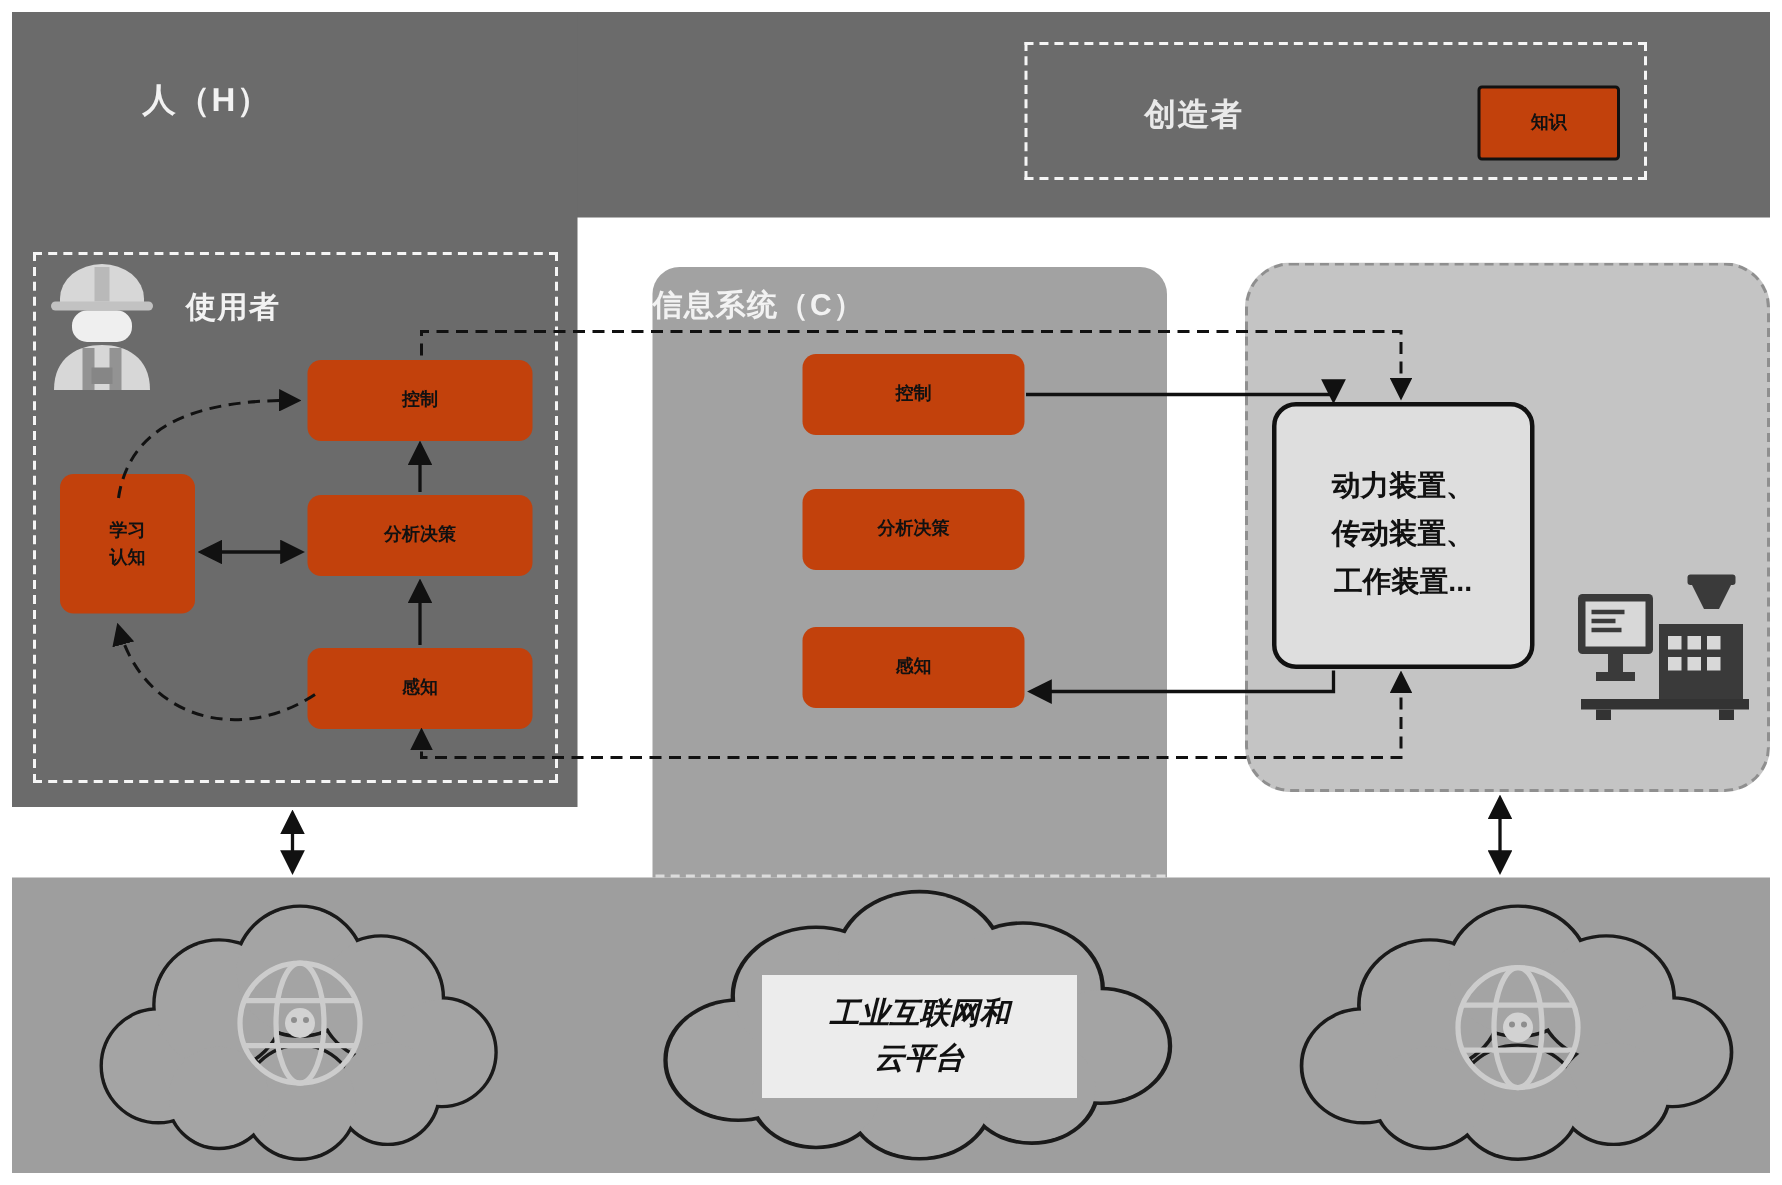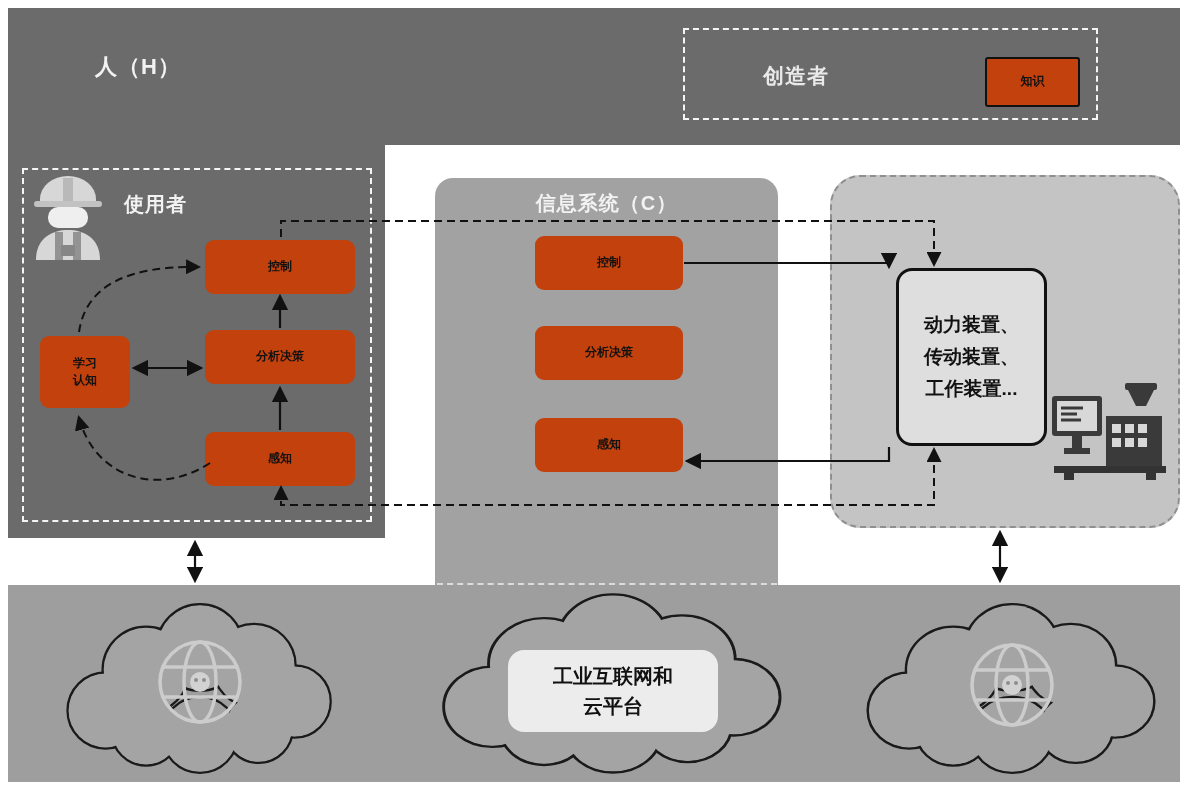--- a/index.html
+++ b/index.html
@@ -11,24 +11,24 @@
   .lbl.dark { color:#111; }
   .dashed-box { position:absolute; z-index:2; border:2px dashed #f5f5f5; }
   .node { position:absolute; z-index:3; background:#c2410c; border-radius:9px;
           display:flex; align-items:center; justify-content:center;
           font-size:12px; font-weight:600; color:#111; text-align:center;
           white-space:pre-line; line-height:1.45; }
   .device-node { position:absolute; z-index:3; background:#dedede; border:3px solid #111;
           border-radius:16px; display:flex; align-items:center; justify-content:center;
           font-size:19px; font-weight:600; color:#111; text-align:center;
           white-space:pre-line; line-height:1.7; }
-  .platform-node { position:absolute; z-index:3; background:#ececec; border-radius:16px;
+  .platform-node { position:absolute; z-index:3; background:#ececec; border-radius:0;
           display:flex; align-items:center; justify-content:center;
           font-size:20px; font-weight:600; color:#111; text-align:center;
-          white-space:pre-line; line-height:1.5; }
+          white-space:pre-line; line-height:1.5;font-style:italic; }
   .knowledge-node { border:2px solid #111; border-radius:3px; }
   svg.overlay { position:absolute; left:0; top:0; z-index:4; pointer-events:none; }
   svg.icon { position:absolute; z-index:4; }
   .cloud-layer { position:absolute; z-index:2; }
   .dashed-joint { position:absolute; z-index:2; border-top:2px dashed #dcdcdc; }
 </style>
 </head>
 <body>
 
 <div class="stage">
@@ -51,33 +51,33 @@
     <rect x="18" y="35" width="40" height="21" rx="10" fill="#efefef"></rect>
     <path d="M6,88 C6,66 22,58 38,58 C54,58 70,66 70,88 Z" fill="#d7d7d7"></path>
     <rect x="25" y="60" width="8" height="28" fill="#939393"></rect>
     <rect x="43" y="60" width="8" height="28" fill="#939393"></rect>
     <rect x="31" y="73" width="14" height="11" fill="#868686"></rect>
   </svg>
 
   <div class="node" style="left:205px; top:240px; width:150px; height:54px;">控制</div>
   <div class="node" style="left:205px; top:330px; width:150px; height:54px;">分析决策</div>
   <div class="node" style="left:205px; top:432px; width:150px; height:54px;">感知</div>
-  <div class="node" style="left:40px; top:336px; width:90px; height:72px;">学习
+  <div class="node" style="left:40px; top:316px; width:90px; height:93px;">学习
 认知</div>
 
   <div class="region" style="left:435px; top:178px; width:343px; height:407px; background:#a2a2a2; border-radius:18px 18px 0 0;"></div>
-  <div class="lbl light" style="left:435px; top:190px; width:343px; text-align:center; font-size:20px;">信息系统（C）</div>
+  <div class="lbl light" style="left:435px; top:190px; width:343px; text-align:left; font-size:20px;">信息系统（C）</div>
   <div class="node" style="left:535px; top:236px; width:148px; height:54px;">控制</div>
   <div class="node" style="left:535px; top:326px; width:148px; height:54px;">分析决策</div>
   <div class="node" style="left:535px; top:418px; width:148px; height:54px;">感知</div>
   <div class="dashed-joint" style="left:437px; top:583px; width:340px;"></div>
 
   <div class="region" style="left:830px; top:175px; width:350px; height:353px; background:#c4c4c4;
               border:2px dashed #8f8f8f; border-radius:30px;"></div>
-  <div class="device-node" style="left:848px; top:268px; width:151px; height:178px;margin-left:48px;">动力装置、
+  <div class="device-node" style="left:848px; top:268px; width:175px; height:178px;">动力装置、
 传动装置、
 工作装置...</div>
 
   <svg class="icon" style="left:1050px; top:382px;" width="120" height="100" viewBox="0 0 120 100">
     <rect x="4" y="84" width="112" height="7" fill="#333"></rect>
     <rect x="14" y="91" width="10" height="7" fill="#333"></rect>
     <rect x="96" y="91" width="10" height="7" fill="#333"></rect>
     <rect x="2" y="14" width="50" height="40" rx="3" fill="#3a3a3a"></rect>
     <rect x="7" y="19" width="40" height="30" fill="#d8d8d8"></rect>
     <path d="M11 26 h22 M11 32 h16 M11 38 h20" stroke="#3a3a3a" stroke-width="3" fill="none"></path>

